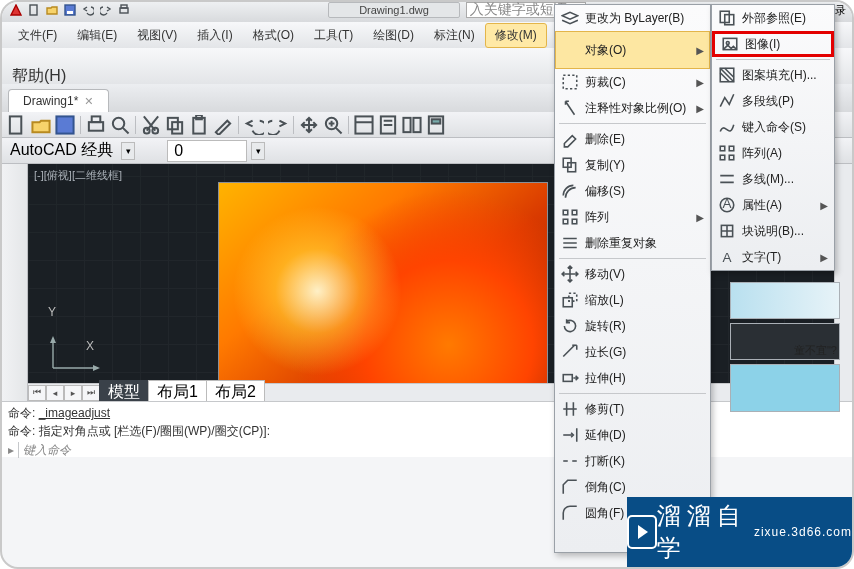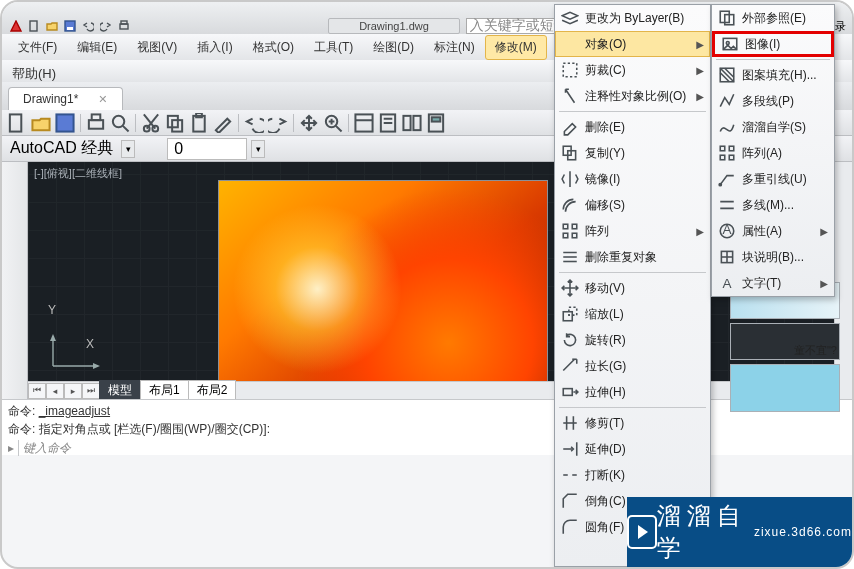--- a/index.html
+++ b/index.html
@@ -1,36 +1,36 @@
 <!DOCTYPE html>
 <html><head>
 <meta charset="utf-8">
 <style>
 * { margin: 0; padding: 0; box-sizing: border-box; font-family: "Microsoft YaHei", SimSun, Arial, sans-serif; font-size: 12px; }
 body { background: #fff; width: 854px; height: 569px; overflow: hidden; position: relative; }
 
 .window { width: 854px; height: 569px; border-radius: 18px; border: 2px solid #c9c9c9; overflow: hidden; background: #f4f5f7; position: relative; box-shadow: 0 0 0 18px #fff; }
 
-.title-area { height: 20px; background: linear-gradient(#eef0f2,#d8dadd); display: flex; align-items: flex-start; padding: 16px 6px; gap: 2px; }
+.title-area { height: 20px; background: linear-gradient(#eef0f2,#d8dadd); display: flex; align-items: flex-end; padding: 4px 6px; gap: 2px; }
 .qat-btn { width: 16px; height: 16px; display:inline-flex; align-items:center; justify-content:center; }
 .qat-btn svg { width: 12px; height: 12px; }
 
 .title-center { flex: 1; display: flex; align-items: center; justify-content: center; gap: 6px; font-size: 11px; color: #444; }
 .title-doc { padding: 1px 30px; background: #e4e6e8; border: 1px solid #b7b9bc; border-radius: 2px; font-size: 11px; }
 .title-search { width: 120px; height: 16px; background: #fff; border: 1px solid #aaa; font-size: 14px; padding: 0 3px; display:inline-flex; align-items:center; color:#888; }
 .title-right { display: flex; gap: 4px; align-items: center; }
 
 .menubar { height: 26px; background: linear-gradient(#f7f8fa,#e3e5e8); display: flex; align-items: center; padding: 0 6px; color: #333; font-size: 12px; }
 .menubar .menu-item { padding: 4px 10px; }
 .menubar .menu-item.active { background: #ffe9a6; border: 1px solid #e3b54a; border-radius: 3px; padding: 3px 9px; }
 
-.help-row { height: 22px; background: linear-gradient(#f7f8fa,#e3e5e8); padding: 5px 10px; font-size: 13px; color:#333; }
+.help-row { height: 22px; background: linear-gradient(#f7f8fa,#e3e5e8); padding: 18px 10px; font-size: 16px; color:#333; }
 
 .tabstrip { height: 28px; background: linear-gradient(#eceef1,#d8dadd); display: flex; align-items: flex-end; padding: 0 6px; }
-.doc-tab { background: #fff; border: 1px solid #b7b9bc; border-bottom: none; border-radius: 4px 4px 0 0; padding: 4px 14px; font-size: 12px; color: #333; display:flex; align-items:center; gap:20px; }
+.doc-tab { background: #fff; border: 1px solid #b7b9bc; border-bottom: none; border-radius: 4px 4px 0 0; padding: 4px 14px; font-size: 12px; color: #333; display:flex; align-items:center; gap:6px; }
 .doc-tab .x { color:#999; font-size:11px; }
 
 .toolbar { height: 26px; background: linear-gradient(#f2f3f6,#dfe1e4); border-bottom: 1px solid #bcbec2; display:flex; align-items:center; gap:2px; padding: 0 4px; }
 .toolbar .tb { width: 22px; height: 22px; display:inline-flex; align-items:center; justify-content:center; border:1px solid transparent; }
 .toolbar .sep { width:1px; height:18px; background:#bcbec2; margin: 0 2px; }
 
 .workspace-row { height: 26px; background: linear-gradient(#f2f3f6,#dfe1e4); border-bottom: 1px solid #bcbec2; display:flex; align-items:center; gap:4px; padding: 0 4px; }
 .ws-label { font-size:16px; padding: 2px 4px; }
 .ws-dd { display:flex; align-items:center; gap:2px; }
 .ws-arrow { width: 14px; height: 18px; background: #e8eaec; border:1px solid #bbb; display:inline-flex; align-items:center; justify-content:center; font-size:9px; }
@@ -51,37 +51,37 @@
     linear-gradient(140deg,#ffb300,#ff7a00 30%,#d93a00 55%,#b22a00 75%,#7a1a00 100%);
   border:1px solid #8a9098;
 }
 .ucs { position:absolute; left: 20px; bottom: 26px; color:#bbb; font-size:10px; }
 .ucs .y { position:absolute; left:0; top:-28px; }
 .ucs .x { position:absolute; left:38px; top:6px; }
 .ucs svg { width: 60px; height: 40px; }
 
 .scroll-h { position:absolute; left:0; right:0; bottom:0; height: 18px; background:#e9ebee; border-top:1px solid #c6c8cb; display:flex; align-items:center; }
 .sh-btn { width: 18px; height:16px; background:#f5f6f8; border:1px solid #bbb; display:inline-flex; align-items:center; justify-content:center; font-size:9px; color:#555; }
-.sh-tab { padding: 1px 8px; border:1px solid #bbb; background:#fff; font-size:12px; margin-left:-1px; }
+.sh-tab { padding: 1px 8px; border:1px solid #bbb; background:#fff; font-size:16px; margin-left:-1px; }
 .sh-tab.active { background:#3a4149; color:#fff; border-color:#3a4149; }
 
 .right-scroll { width: 18px; background:#e9ebee; border-left:1px solid #c6c8cb; }
 
 .cmdline { background:#fff; border-top:1px solid #c6c8cb; padding: 2px 6px; font-size:12px; color:#333; line-height: 18px; height: 56px; }
 .cmdline .row1, .cmdline .row2 { white-space: nowrap; }
 .cmdline .prompt-row { display:flex; align-items:center; margin-top:1px; gap: 4px; }
 .cmdline .prompt-row .sep-v { width:1px; height: 16px; background:#c6c8cb; }
 .prompt-input { color:#888; font-style: italic; }
 
 
 .drop-col { position:absolute; top: 0; width: 180px; background: linear-gradient(#fbfbfc,#eceef1); border:1px solid #9aa0a7; box-shadow: 2px 3px 6px rgba(0,0,0,0.25); }
 .drop-col.col1 { left: 552px; width: 157px; top: 2px; }
 .drop-col.col2 { left: 709px; width: 124px; top: 2px; }
 .menu-row { display:flex; align-items:center; height: 26px; padding: 0 6px; gap:6px; font-size:12px; color:#222; position:relative; }
-.menu-row.hover { background:#fde7a2; border:1px solid #e3b54a; height:26px; padding: 0 5px; }
+.menu-row.hover { background:#fde7a2; border:1px solid #e3b54a; height:38px; padding: 0 5px; }
 .menu-row .ico { width: 18px; height:18px; display:inline-flex; align-items:center; justify-content:center; }
 .menu-row .lbl { flex:1; }
 .menu-row .arrow-r { color:#555; font-size:10px; }
 .menu-sep { height:1px; background:#c6c8cb; margin: 2px 4px; }
 .red-box { border: 3px solid #e30000; }
 .red-arrow { position:absolute; left: 618px; top: 30px; pointer-events:none; }
 .red-arrow svg { width: 120px; height: 40px; overflow:visible; }
 
 
 .watermark { position:absolute; right: 0; bottom: 0; width: 225px; height: 70px; background:#084d86; display:flex; align-items:center; justify-content:center; gap: 0; color:#fff; letter-spacing:4px; z-index: 30; }
@@ -415,28 +415,20 @@
           <svg viewBox="0 0 16 16">
             <rect x="2" y="2" width="7" height="8"></rect>
             <rect x="6" y="6" width="7" height="8"></rect>
           </svg>
         </span>
         <span class="lbl">复制(Y)</span>
       </div>
       <div class="menu-row">
         <span class="ico">
           <svg viewBox="0 0 16 16">
-            <path d="M8 1v14M3 4l-2 4 2 4M13 4l2 4-2 4"></path>
-          </svg>
-        </span>
-        <span class="lbl">镜像(I)</span>
-      </div>
-      <div class="menu-row">
-        <span class="ico">
-          <svg viewBox="0 0 16 16">
             <path d="M2 12c0-5 4-9 9-9M4 14c0-5 4-9 9-9"></path>
           </svg>
         </span>
         <span class="lbl">偏移(S)</span>
       </div>
       <div class="menu-row">
         <span class="ico">
           <svg viewBox="0 0 16 16">
             <rect x="2" y="2" width="4" height="4"></rect>
             <rect x="10" y="2" width="4" height="4"></rect>
@@ -590,41 +582,32 @@
           </svg>
         </span>
         <span class="lbl">多段线(P)</span>
       </div>
       <div class="menu-row">
         <span class="ico">
           <svg viewBox="0 0 16 16">
             <path d="M2 12c4-10 8 8 12-6"></path>
           </svg>
         </span>
-        <span class="lbl">溜溜自学(S)</span>
+        <span class="lbl">键入命令(S)</span>
       </div>
       <div class="menu-row">
         <span class="ico">
           <svg viewBox="0 0 16 16">
             <rect x="2" y="2" width="4" height="4"></rect>
             <rect x="10" y="2" width="4" height="4"></rect>
             <rect x="2" y="10" width="4" height="4"></rect>
             <rect x="10" y="10" width="4" height="4"></rect>
           </svg>
         </span>
         <span class="lbl">阵列(A)</span>
-      </div>
-      <div class="menu-row">
-        <span class="ico">
-          <svg viewBox="0 0 16 16">
-            <path d="M2 13l6-8h6"></path>
-            <circle cx="2" cy="13" r="1" fill="#4a5156"></circle>
-          </svg>
-        </span>
-        <span class="lbl">多重引线(U)</span>
       </div>
       <div class="menu-row">
         <span class="ico">
           <svg viewBox="0 0 16 16">
             <line x1="2" y1="5" x2="14" y2="5"></line>
             <line x1="2" y1="11" x2="14" y2="11"></line>
           </svg>
         </span>
         <span class="lbl">多线(M)...</span>
       </div>

